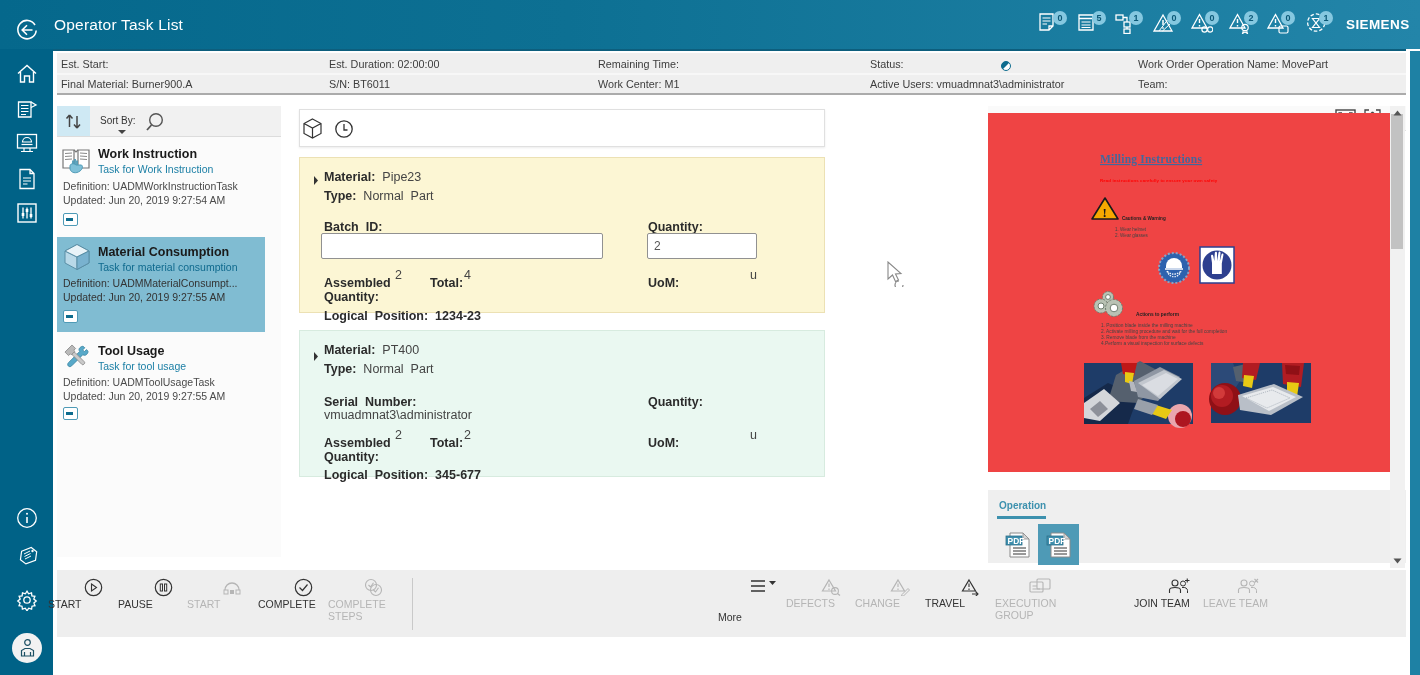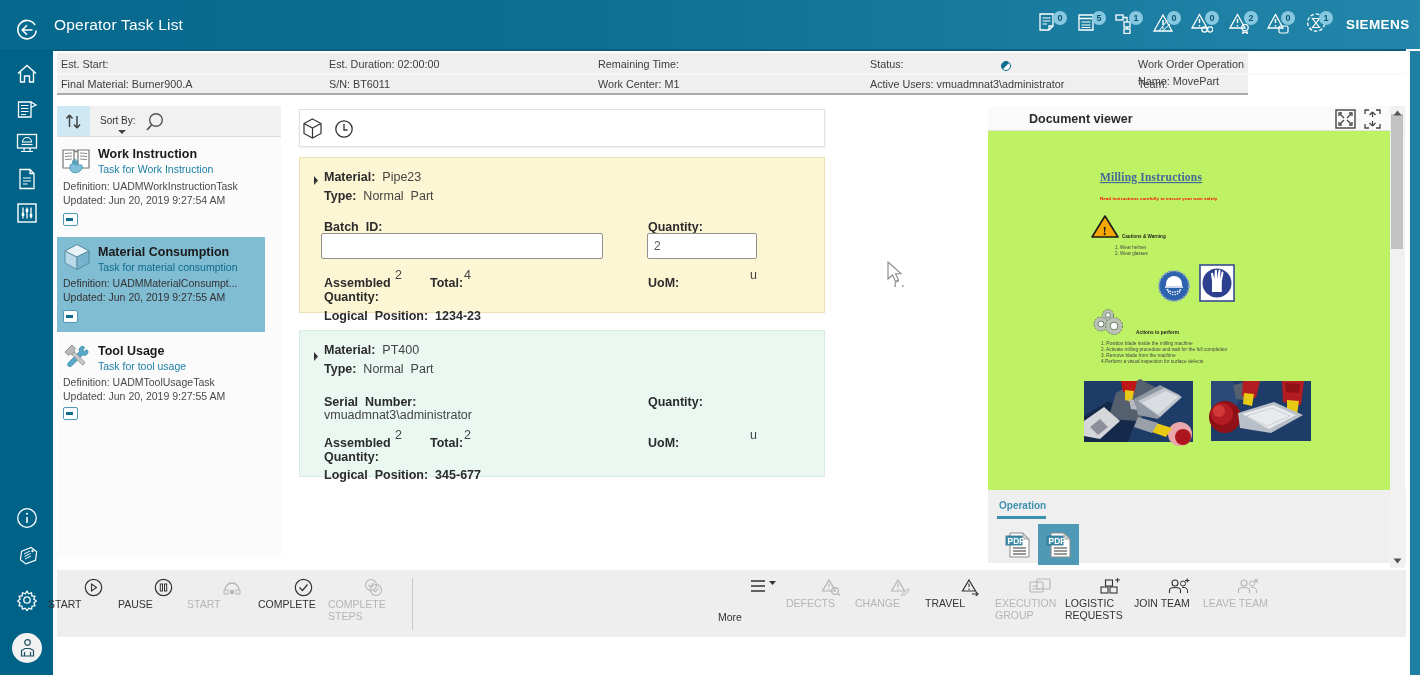--- a/index.html
+++ b/index.html
@@ -16,21 +16,21 @@
 .hicon { top:12px; width:22px; height:22px; }
 .badge { top:11px; width:14px; height:14px; border-radius:50%; background:#85c8e0;
   color:#0b5876; font-size:9px; font-weight:bold; text-align:center; line-height:14px; }
 
 
 #sidebar { left:0; top:49px; width:53px; height:626px; background:#006287; }
 .sicon { left:16px; width:22px; height:22px; }
 #avatar { left:12px; top:633px; width:30px; height:30px; border-radius:50%; background:#f2f2f2; }
 
 
-#infobar { left:57px; top:53px; width:1191px; height:42px; background:#efefef;
+#infobar { left:57px; top:53px; width:1349px; height:42px; background:#efefef;
   border-bottom:2px solid #ababab; color:#3d3d3d; font-size:10.8px; }
 #infobar .r1 { position:absolute; top:3px; height:17px; line-height:17px; }
 #infobar .r2 { position:absolute; top:23px; height:17px; line-height:17px; }
 
 
 #lpanel { left:57px; top:106px; width:224px; height:451px; background:#fbfbfb; }
 #sortbar { position:absolute; left:0; top:0; width:224px; height:31px; background:#f1f1f1; border-bottom:1px solid #dcdcdc; }
 #sorticonbox { position:absolute; left:0; top:0; width:33px; height:30px; background:#cfe9f4; }
 .item-title { position:absolute; left:41px; font-size:12.5px; font-weight:bold; color:#1a1a1a; }
 .item-sub { position:absolute; left:41px; font-size:10.5px; color:#1b7fa5; }
@@ -42,21 +42,21 @@
 #ycard { left:299px; top:157px; width:526px; height:156px; background:#fcf6d4; border:1px solid #ece1b4; }
 #gcard { left:299px; top:330px; width:526px; height:147px; background:#eaf8f1; border:1px solid #d7ebdf; }
 .cb { font-weight:bold; color:#2b2b2b;margin-top:8px; }
 .card { font-size:12.5px; color:#444; }
 .fld { position:absolute; }
 .inp { position:absolute; background:#fff; border:1px solid #919191; border-radius:2px; font-size:12px; color:#555; padding-left:6px; line-height:24px; }
 
 
 #rphead { left:988px; top:106px; width:418px; height:25px; background:#fafafa; border-bottom:1px solid #e2e2e2; }
 #rphead .t { position:absolute; left:9px; top:6px; font-size:12.5px; font-weight:bold; color:#2b2b2b;margin-left:32px; }
-#docarea { left:988px; top:131px; width:402px; height:359px; background:#bef264; }
+#docarea { left:988px; top:113px; width:402px; height:359px; background:#ef4444; }
 #graystrip { left:988px; top:490px; width:418px; height:73px; background:#efefef; }
 #optab { position:absolute; left:11px; top:10px; font-size:10px; font-weight:bold; color:#3d91ae; }
 #optab-ul { position:absolute; left:9px; top:26px; width:49px; height:3px; background:#3d91ae; }
 #pdf2bg { position:absolute; left:50px; top:34px; width:41px; height:41px; background:#4e9ab6; }
 
 
 #sbar { left:1390px; top:106px; width:15px; height:462px; background:#f1f1f1; }
 #sthumb { position:absolute; left:1px; top:8px; width:12px; height:135px; background:#c2c2c2; }
 
 
@@ -505,29 +505,20 @@
       <div class="lbl">TRAVEL</div>
     </div>
     <div class="tbtn dis" style="left:938px">
       <svg width="22" height="18" viewBox="0 0 22 18">
           <rect x="1" y="4" width="13" height="10" rx="1" fill="none" stroke="#b5b5b5" stroke-width="1.1"></rect>
           <rect x="8" y="1" width="13" height="10" rx="1" fill="none" stroke="#b5b5b5" stroke-width="1.1"></rect>
           <path d="M3.5 8 L8 8 M3.5 11 L11 11" stroke="#b5b5b5" stroke-width="1"></path>
         </svg>
       <div class="lbl">EXECUTION<br>GROUP</div>
     </div>
-    <div class="tbtn" style="left:1008px">
-      <svg width="22" height="18" viewBox="0 0 22 18">
-          <rect x="2" y="9" width="7" height="6" fill="none" stroke="#333" stroke-width="1.1"></rect>
-          <rect x="11" y="9" width="7" height="6" fill="none" stroke="#333" stroke-width="1.1"></rect>
-          <rect x="6.5" y="2" width="7" height="6" fill="none" stroke="#333" stroke-width="1.1"></rect>
-          <path d="M16 2 L21 2 M18.5 0 L18.5 4.5" stroke="#333" stroke-width="1.1"></path>
-        </svg>
-      <div class="lbl">LOGISTIC<br>REQUESTS</div>
-    </div>
     <div class="tbtn" style="left:1077px">
       <svg width="22" height="18" viewBox="0 0 22 18">
           <circle cx="7" cy="5" r="3" fill="none" stroke="#333" stroke-width="1.1"></circle>
           <path d="M1.5 15 L1.5 12 C1.5 10 4 9.5 7 9.5 C10 9.5 12.5 10 12.5 12 L12.5 15" fill="none" stroke="#333" stroke-width="1.1"></path>
           <circle cx="15" cy="5.5" r="2.5" fill="none" stroke="#333" stroke-width="1"></circle>
           <path d="M14 9.5 C17.5 9 19.5 10.5 19.5 12.5 L19.5 15" fill="none" stroke="#333" stroke-width="1"></path>
           <path d="M17 2.5 L21.5 2.5 M19.25 0.5 L19.25 4.5" stroke="#333" stroke-width="1.1"></path>
         </svg>
       <div class="lbl">JOIN TEAM</div>
     </div>

